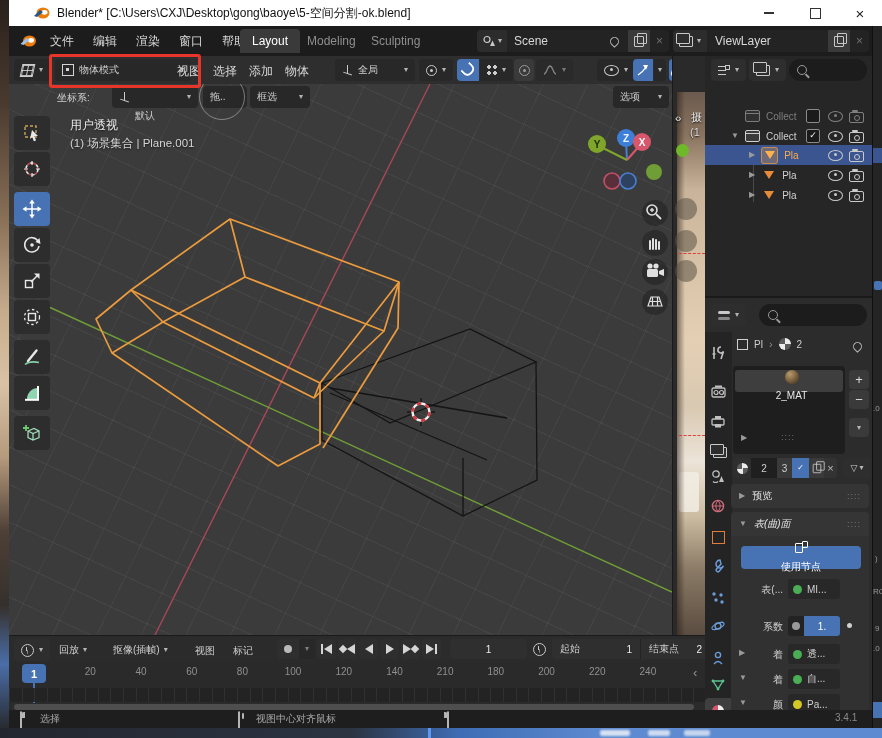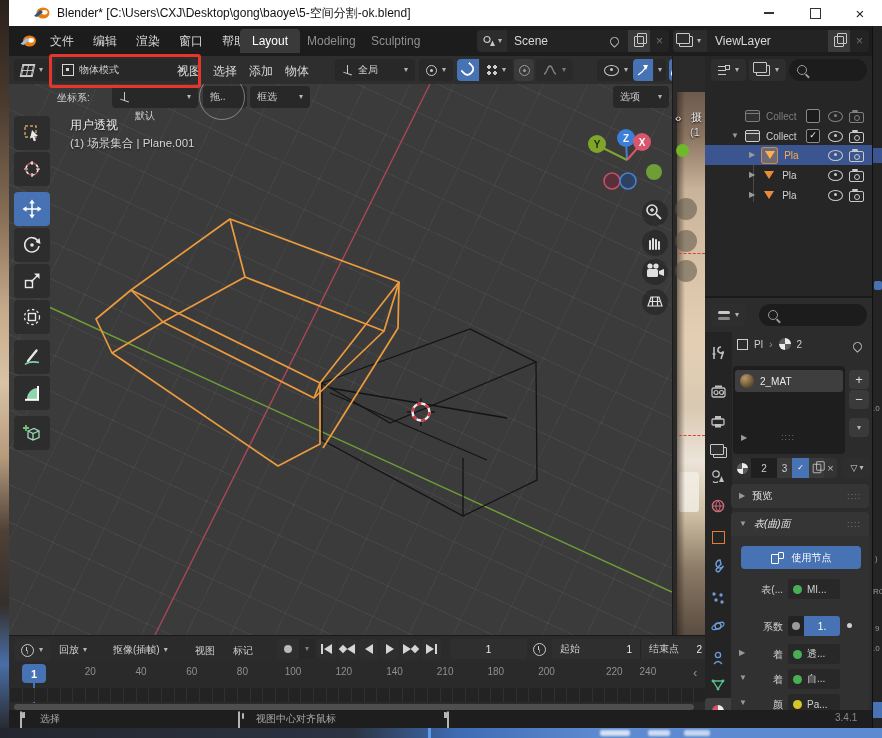--- a/index.html
+++ b/index.html
@@ -6,21 +6,21 @@
   body{font-family:"Liberation Sans","DejaVu Sans",sans-serif;-webkit-font-smoothing:antialiased;}
   #screen{position:relative;width:882px;height:738px;overflow:hidden;background:#161616;}
   .ab{position:absolute;}
   .row{display:flex;align-items:center;}
   .txt{color:#d8d8d8;font-size:12px;white-space:nowrap;}
   .txt11{color:#cfcfcf;font-size:10px;white-space:nowrap;}
   .dim{color:#8f8f8f;}
   .chev{font-size:8px;color:#b5b5b5;line-height:1;}
   .dd{background:#282828;border-radius:4px;height:22px;display:flex;align-items:center;gap:5px;padding:0 7px;box-sizing:border-box;}
   .btn{background:#282828;border-radius:4px;display:flex;align-items:center;justify-content:center;}
-  .blue{background:#4772b3!important;}
+  .blue{background:#4772b3!important;flex-direction:column;}
   
   .i-search{width:8px;height:8px;border:1.5px solid #9a9a9a;border-radius:50%;position:relative;flex:none;}
   .i-search::after{content:"";position:absolute;width:5px;height:1.5px;background:#9a9a9a;transform:rotate(45deg);right:-4px;bottom:-2px;}
   .i-eye{width:13px;height:9px;border:1.2px solid #c9c9c9;border-radius:50%;position:relative;flex:none;}
   .i-eye::after{content:"";position:absolute;left:50%;top:50%;width:3px;height:3px;margin:-1.7px;background:#c9c9c9;border-radius:50%;}
   .i-cam{width:13px;height:9px;border:1.2px solid #c9c9c9;border-radius:2px;position:relative;margin-top:3px;flex:none;}
   .i-cam::before{content:"";position:absolute;left:2px;top:-3.5px;width:6px;height:2.5px;background:#c9c9c9;border-radius:1px;}
   .i-cam::after{content:"";position:absolute;left:50%;top:50%;width:4px;height:4px;margin:-2.6px;border:1.2px solid #c9c9c9;border-radius:50%;}
   .i-coll{width:13px;height:10px;border:1.3px solid #cfcfcf;border-radius:2px;position:relative;flex:none;background:#3a3a3a;}
   .i-coll::before{content:"";position:absolute;left:0;right:0;top:2px;height:1.3px;background:#cfcfcf;}
@@ -539,21 +539,21 @@
     <div class="ab row" style="left:32px;top:40px;gap:6px;">
       <span style="width:9px;height:9px;border:1.4px solid #cfcfcf;display:block;"></span>
       <span class="txt11">Pl</span>
       <span class="dim" style="font-size:11px;">›</span>
       <span class="i-ball"></span>
       <span class="txt11">2</span>
     </div>
     <span class="i-pin ab" style="left:148px;top:44px;"></span>
 
     <div class="ab" style="left:28px;top:68px;width:112px;height:88px;background:#1e1e1e;border-radius:4px;">
-      <div class="ab row" style="left:2px;top:4px;width:108px;height:22px;background:#3e3e3e;border-radius:3px;gap:6px;padding-left:5px;box-sizing:border-box;">
+      <div class="ab row" style="left:2px;top:4px;width:108px;height:22px;background:#3e3e3e;border-radius:3px;gap:6px;padding-left:5px;box-sizing:border-box;flex-direction:column;">
         <span class="dot" style="width:14px;height:14px;background:radial-gradient(circle at 35% 30%,#b99a6a,#6e5636 60%,#3c2f1e);"></span>
         <span class="txt11" style="color:#e8e8e8;">2_MAT</span>
       </div>
       <span class="disc ab" style="left:8px;top:68px;">▶</span>
       <span class="handle ab" style="left:48px;top:66px;">::::</span>
     </div>
     <div class="ab btn" style="left:144px;top:72px;width:20px;height:19px;background:#3a3a3a;color:#ddd;font-size:13px;">+</div>
     <div class="ab btn" style="left:144px;top:92px;width:20px;height:19px;background:#3a3a3a;color:#ddd;font-size:13px;">−</div>
     <div class="ab btn" style="left:144px;top:120px;width:20px;height:19px;background:#3a3a3a;">
         <span class="chev">▾</span>
@@ -711,21 +711,21 @@
         <span class="txt11 dim" style="width:50.7px;text-align:center;">20</span>
         <span class="txt11 dim" style="width:50.7px;text-align:center;">40</span>
         <span class="txt11 dim" style="width:50.7px;text-align:center;">60</span>
         <span class="txt11 dim" style="width:50.7px;text-align:center;">80</span>
         <span class="txt11 dim" style="width:50.7px;text-align:center;">100</span>
         <span class="txt11 dim" style="width:50.7px;text-align:center;">120</span>
         <span class="txt11 dim" style="width:50.7px;text-align:center;">140</span>
         <span class="txt11 dim" style="width:50.7px;text-align:center;">210</span>
         <span class="txt11 dim" style="width:50.7px;text-align:center;">180</span>
         <span class="txt11 dim" style="width:50.7px;text-align:center;">200</span>
-        <span class="txt11 dim" style="width:50.7px;text-align:right;">220</span>
+        <span class="txt11 dim" style="width:50.7px;text-align:center;">220</span>
         <span class="txt11 dim" style="width:50.7px;text-align:center;">240</span>
       </div>
       <div class="ab row" style="left:13px;top:2px;width:24px;height:19px;background:#4772b3;border-radius:4px;justify-content:center;">
           <span style="color:#fff;font-size:11px;font-weight:bold;">1</span>
         </div>
       <span class="ab dim" style="left:684px;top:3px;font-size:13px;">‹</span>
     </div>
     <div class="ab" style="left:24px;top:45px;width:2px;height:22px;background:#4772b3;"></div>
     <div class="ab" style="left:0;top:52px;width:696px;height:14px;background-color:#232323;background-image:repeating-linear-gradient(90deg,#303030 0 1px,transparent 1px 12.67px);"></div>
     <div class="ab" style="left:5px;top:68px;width:680px;height:6px;background:#4e4e4e;border-radius:3px;"></div>

